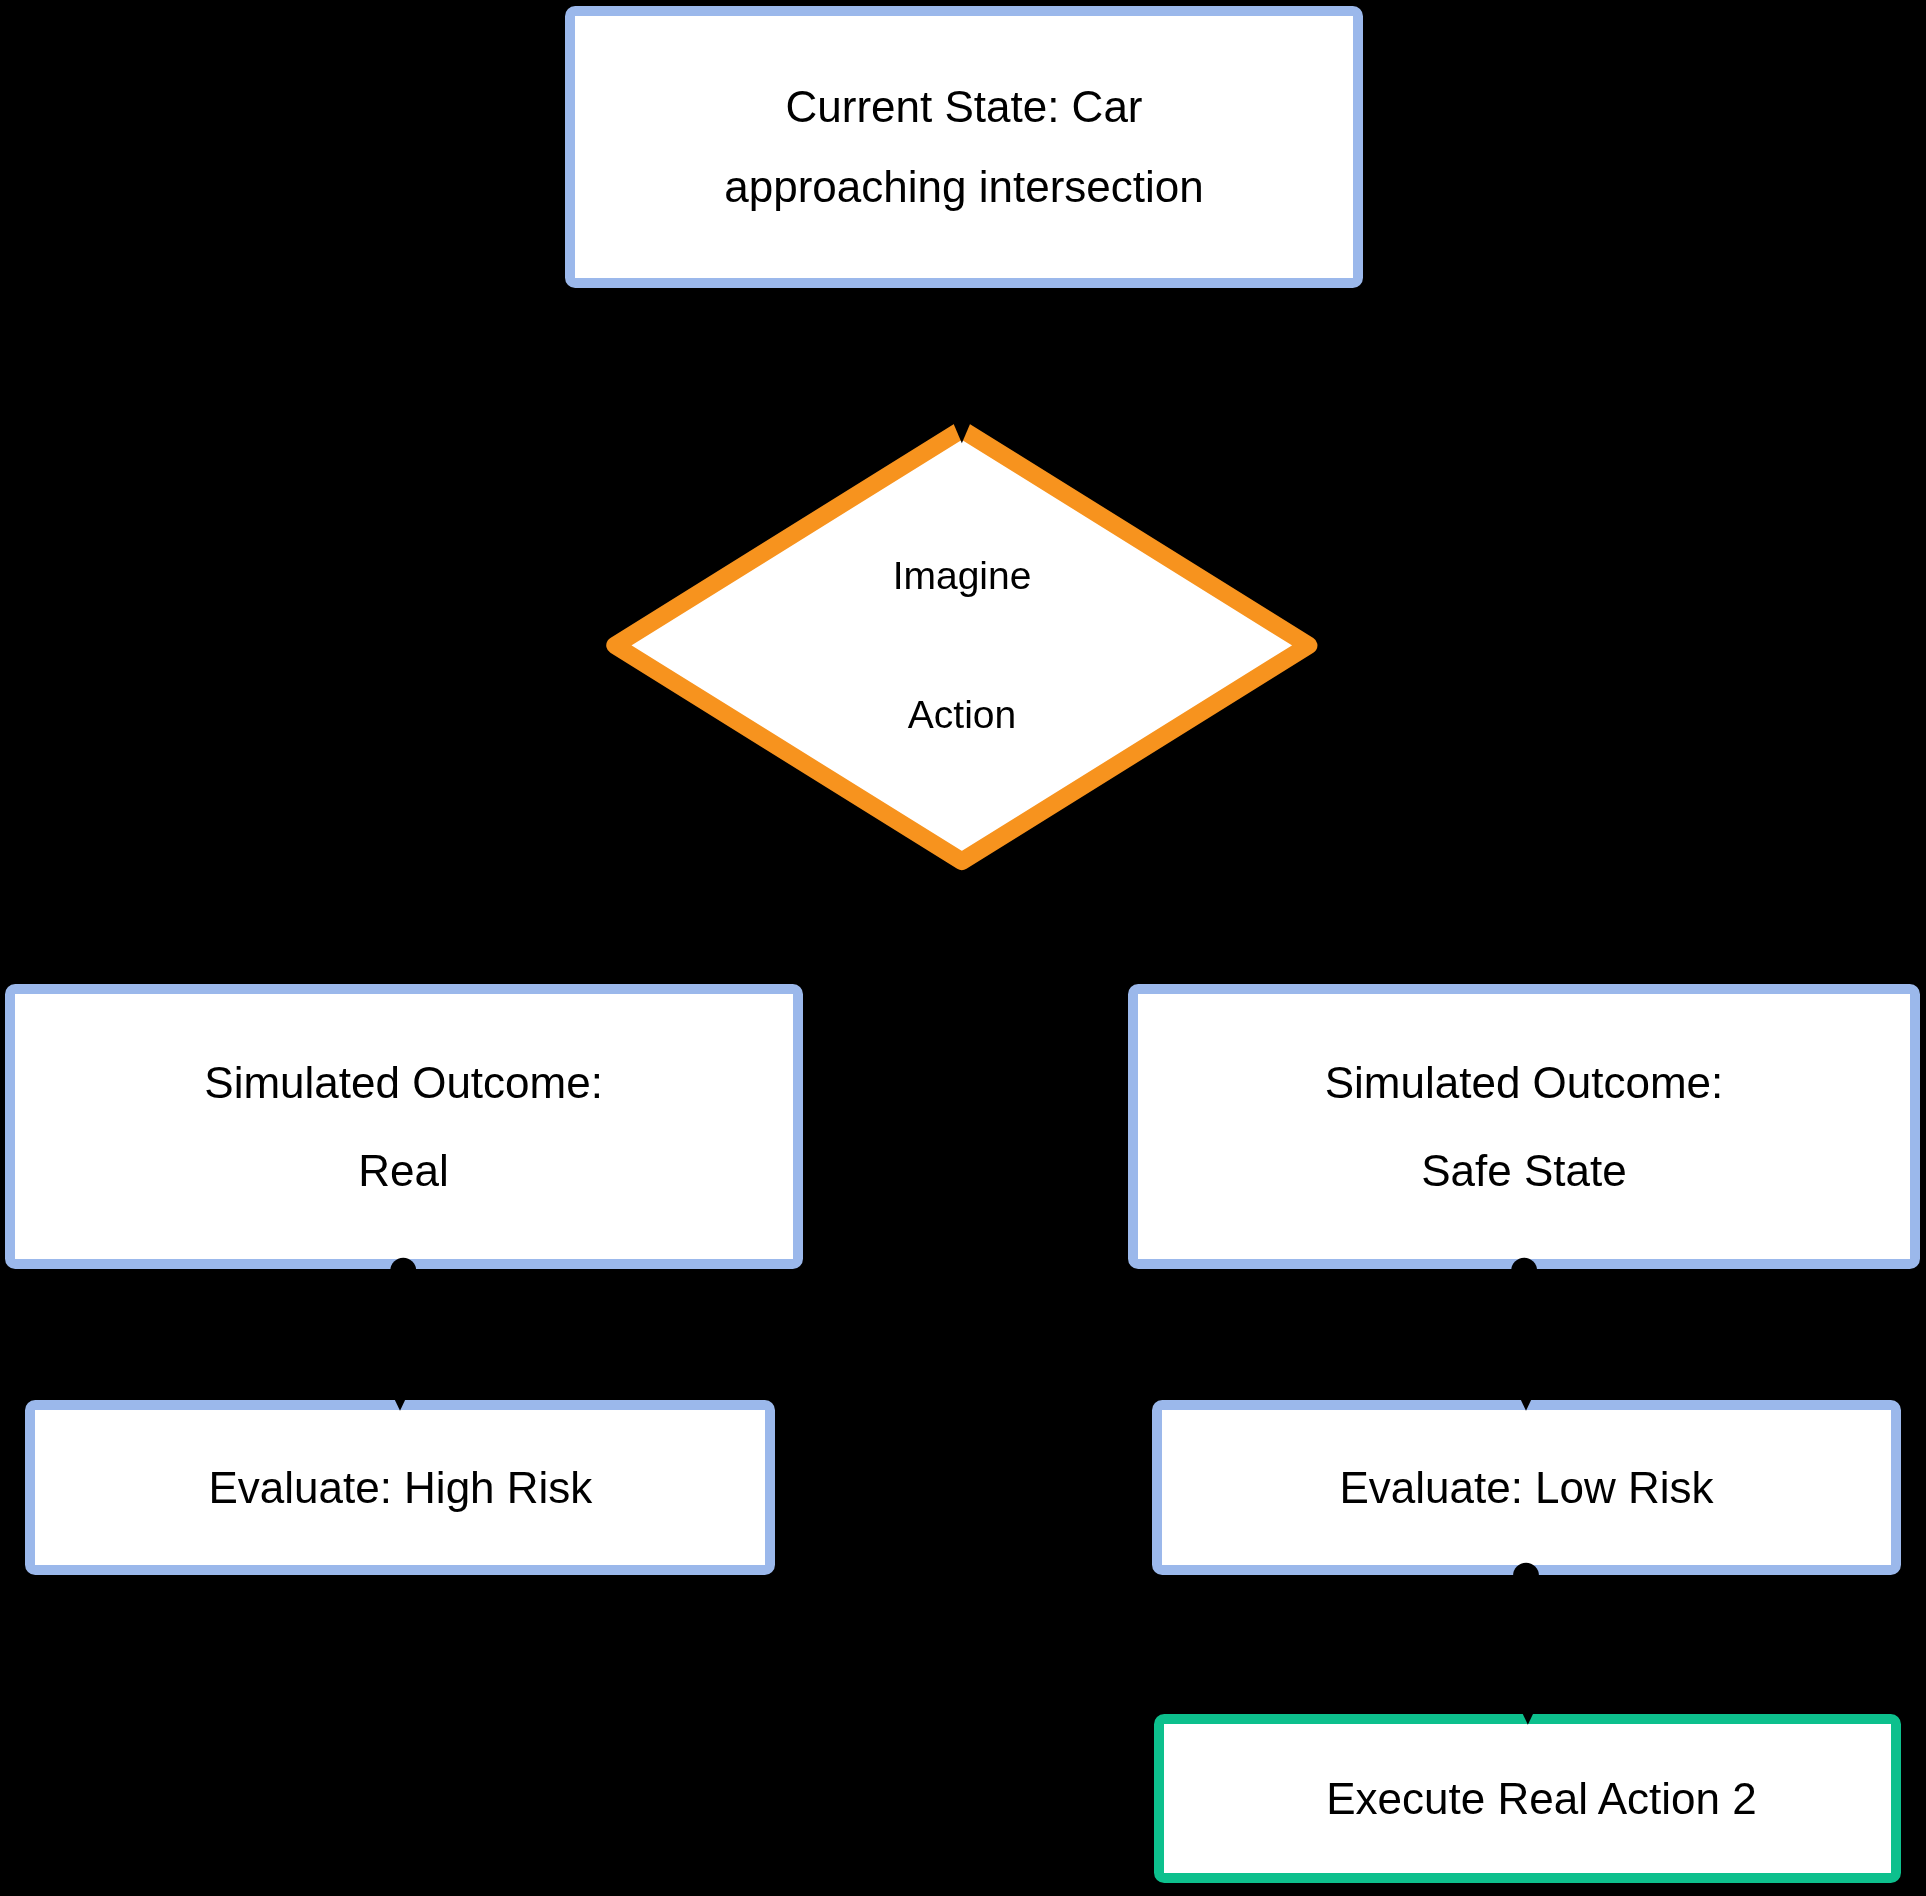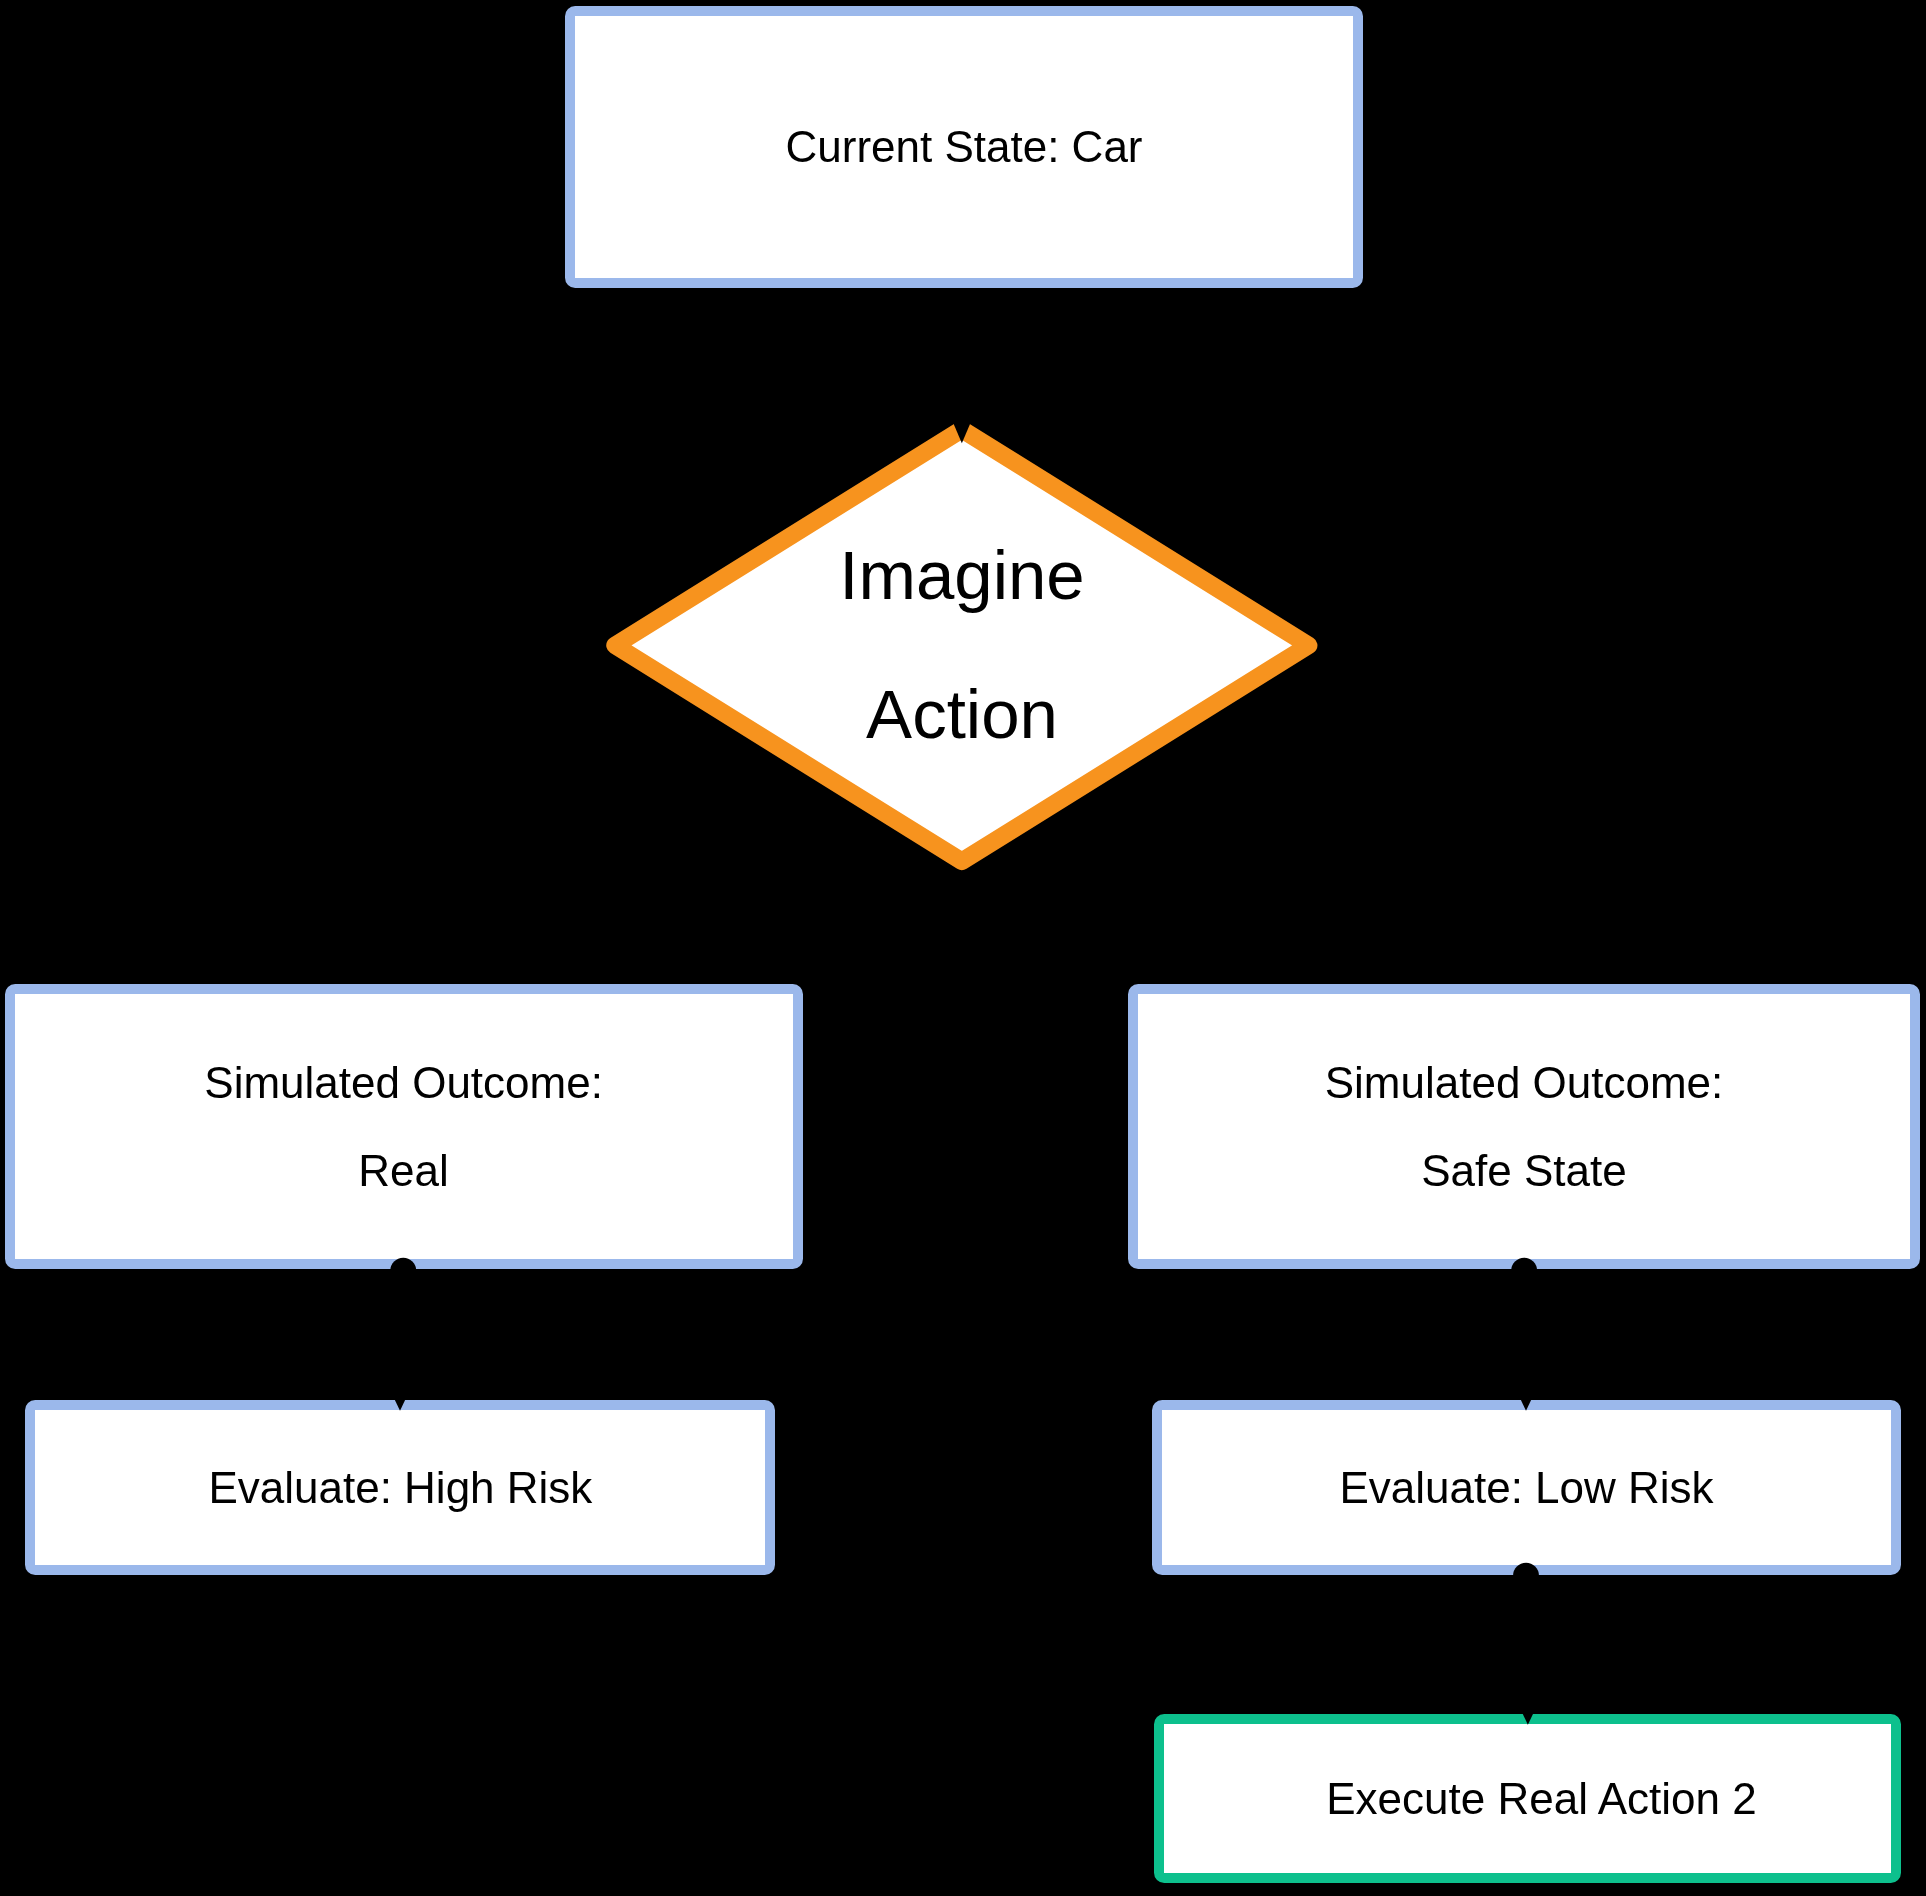--- a/index.html
+++ b/index.html
@@ -33,33 +33,34 @@
     width: 1926px; height: 1897px;
     pointer-events: none;
   }
   .diamond-label {
     position: absolute;
     left: 615px;
     top: 506px;
     width: 694px;
     text-align: center;
     color: #000000;
-    font-size: 69px;
+    font-size: 39px;
     line-height: 139px;
     pointer-events: none;
   }
 </style>
 </head>
 <body>
 
 <div class="canvas">
 
   <div class="node tight" style="left:565px; top:5.5px; width:798px; height:282px;">
     <div>
       <span>Current State: Car</span><br>
+      <span>approaching intersection</span>
     </div>
   </div>
 
   <div class="node" style="left:4.6px; top:984px; width:798px; height:285px;">
     <div>
       <span>Simulated Outcome:</span><br>
       <span>Real</span>
     </div>
   </div>
 

